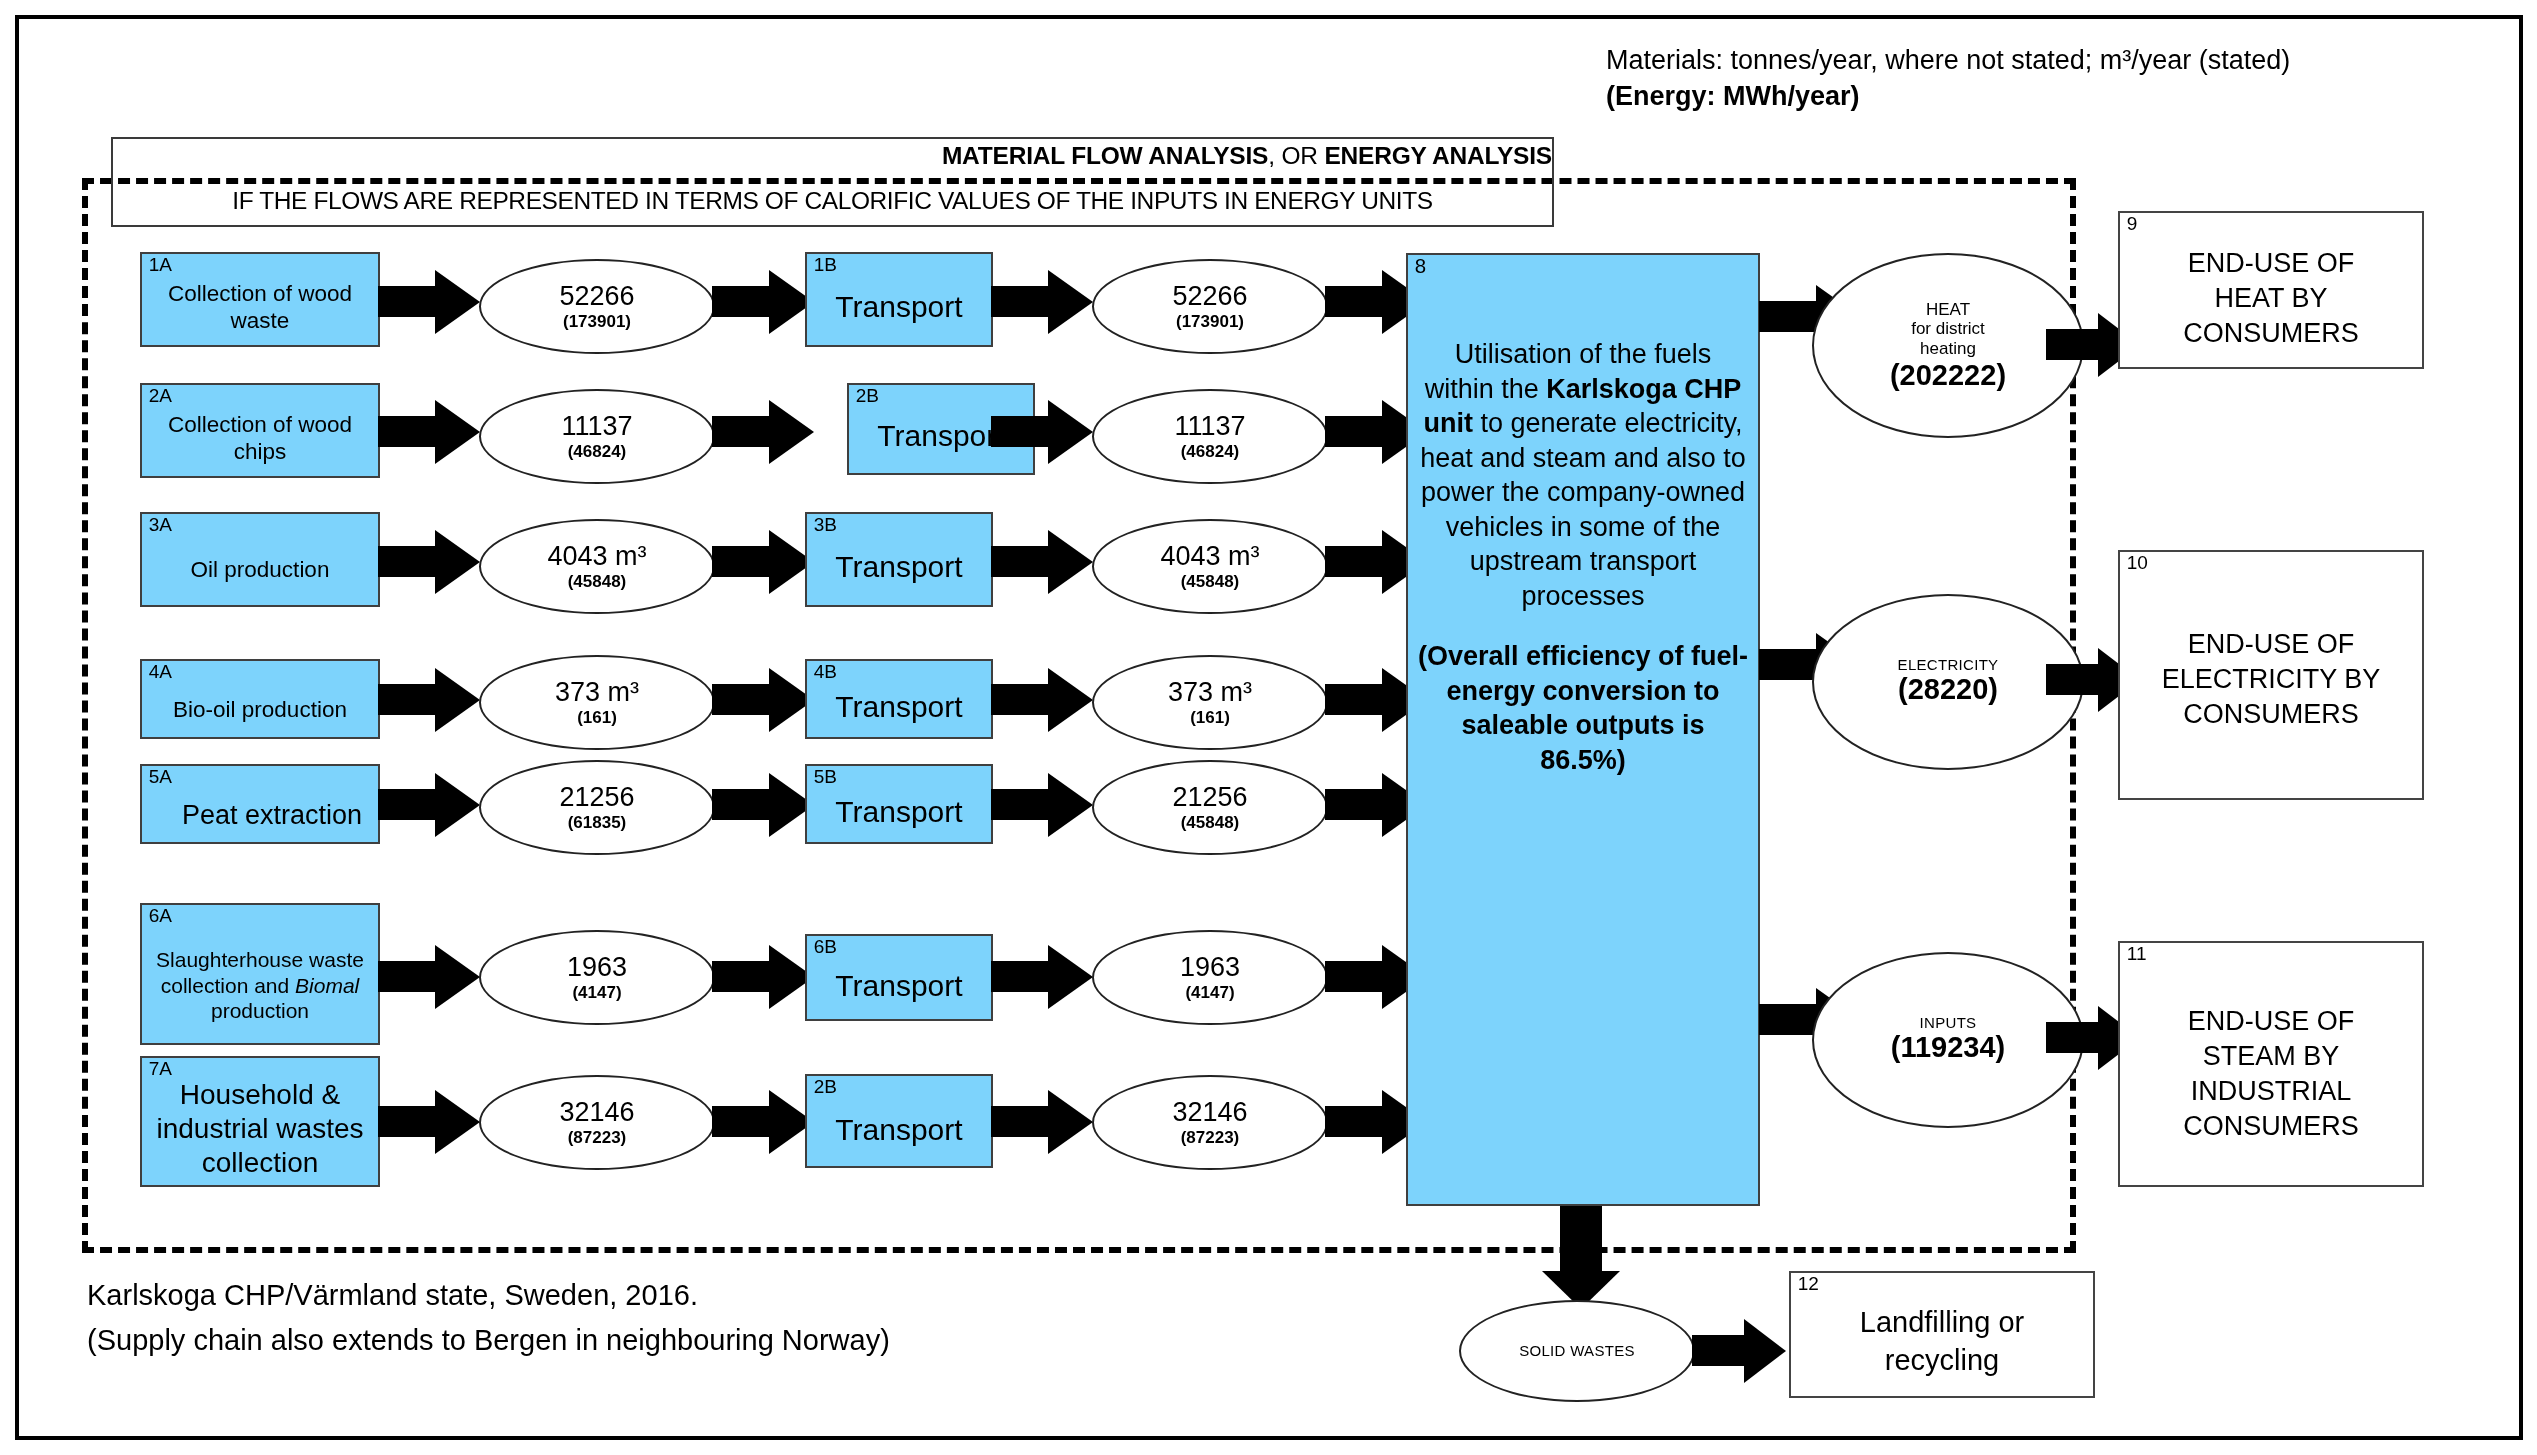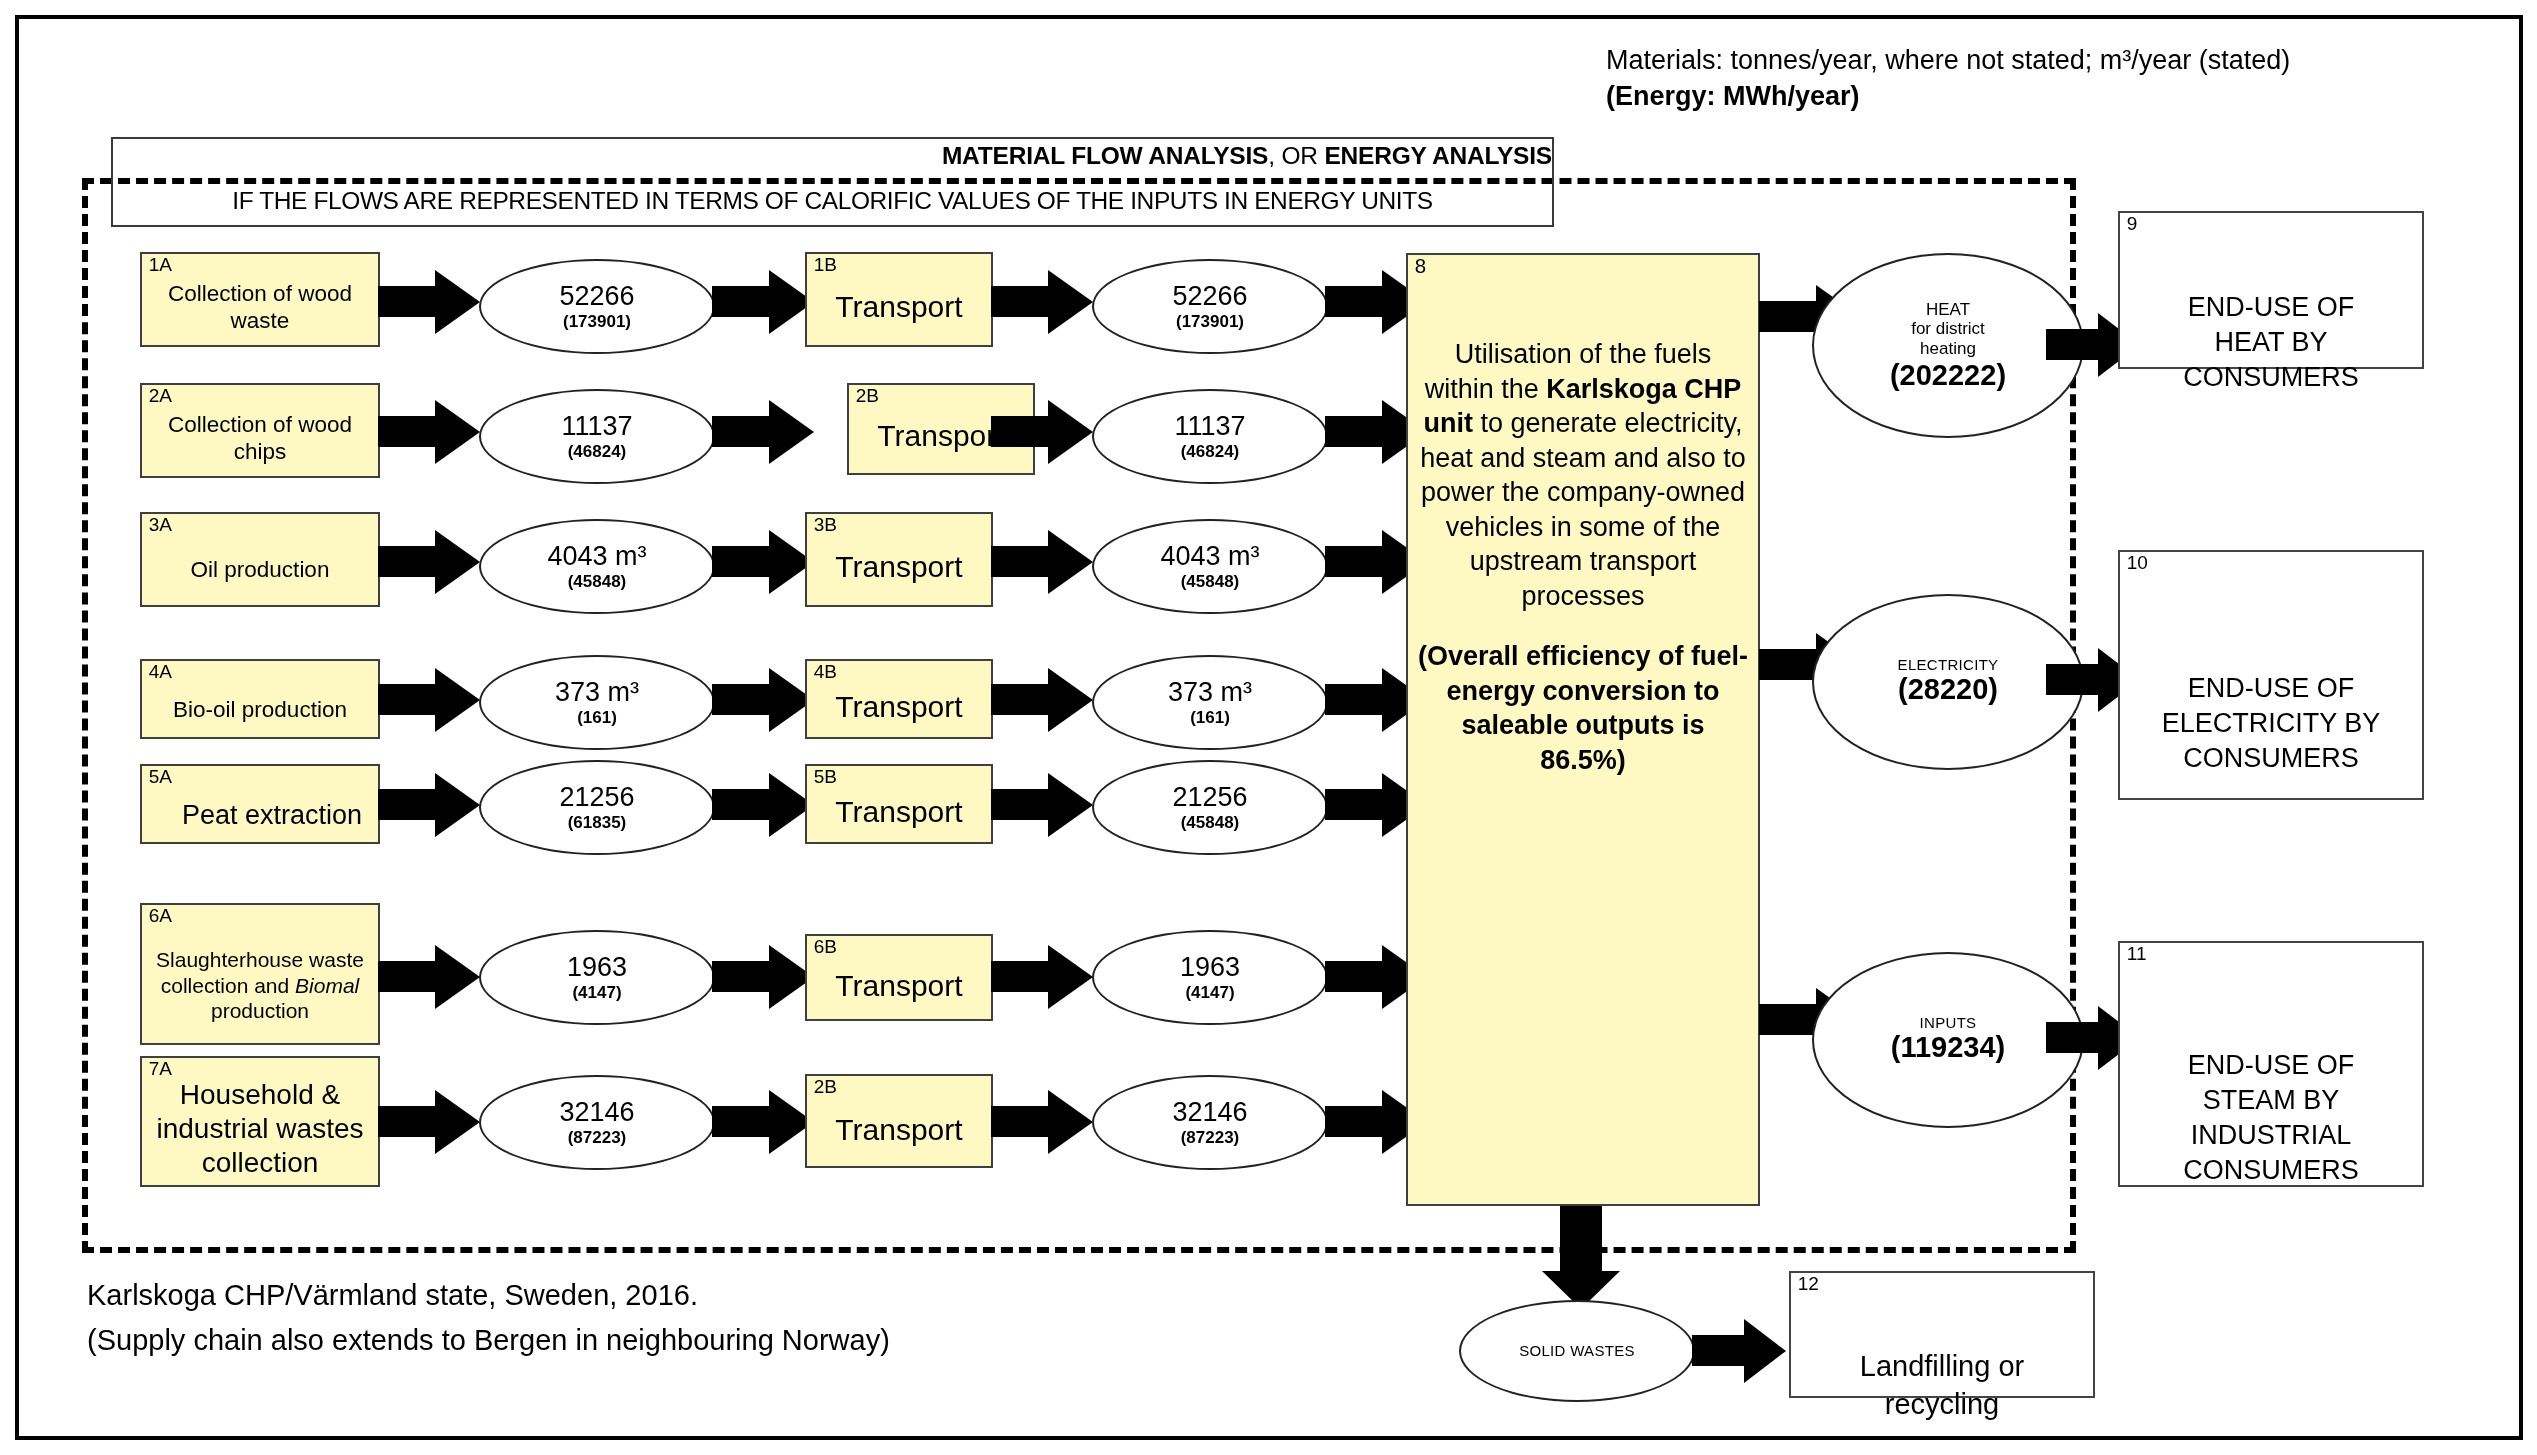--- a/index.html
+++ b/index.html
@@ -14,21 +14,21 @@
   .hdr-box{position:absolute;left:111px;top:137px;width:1443px;height:90px;
       border:2.7px solid #3a3a3a;box-sizing:border-box;background:transparent;}
   .hdr-l1{position:absolute;left:0;top:2.7px;width:100%;text-align:right;font-size:24.5px;letter-spacing:-0.2px;white-space:nowrap;}
   .hdr-l2{position:absolute;left:0;top:48px;width:100%;text-align:center;font-size:24.5px;letter-spacing:-0.4px;white-space:nowrap;}
   .hdr-l1 b{font-weight:bold;}
 
   .units{position:absolute;left:1606px;top:42px;width:912px;font-size:27px;line-height:1.35;}
   .units .l2{font-weight:bold;}
 
   
-  .pbox{position:absolute;border:2.7px solid #3f3f3f;box-sizing:border-box;background:#fef9c3;}
+  .pbox{position:absolute;border:2.7px solid #3f3f3f;box-sizing:border-box;background:#7dd3fc;}
   .pnum{position:absolute;left:6.8px;top:1.4px;font-size:19px;line-height:1;}
   .pbody{position:absolute;left:0;right:0;top:50%;transform:translateY(-50%);text-align:center;
       font-size:22.5px;line-height:1.22;padding:0 9.5px;box-sizing:border-box;}
   .pbody.big{font-size:27px;margin-left:24px;}
   .pbody.xbig{font-size:28px;}
   .pbody.trans{font-size:30px;text-align:center;}
   .pbody i{font-style:italic;}
 
   
   .ell{position:absolute;border:2px solid #222;border-radius:50%;box-sizing:border-box;background:#fff;}
@@ -40,21 +40,21 @@
   .cap-xs{font-size:15px;letter-spacing:0.3px;}
 
   
   .arrow{position:absolute;}
   .arrow .shaft{position:absolute;background:#000;}
   .arrow .head{position:absolute;width:0;height:0;border-style:solid;border-color:transparent;}
 
   
   .endbox{position:absolute;border:2.7px solid #444;box-sizing:border-box;background:#fff;}
   .endbody{position:absolute;left:0;right:0;top:50%;transform:translateY(-50%);text-align:center;
-      font-size:27px;line-height:1.3;margin-top:44px;}
+      font-size:27px;line-height:1.3;}
 
   .caption{position:absolute;left:87px;top:1273px;width:1157px;font-size:29px;line-height:1.55;}
 
   .chp-num{font-size:20.4px;}
   .chp-text{position:absolute;left:9.5px;right:9.5px;top:82px;text-align:center;font-size:27px;line-height:1.28;font-weight:bold;}
   .chp-text .reg{font-weight:normal;}
 </style>
 </head>
 <body>
 

